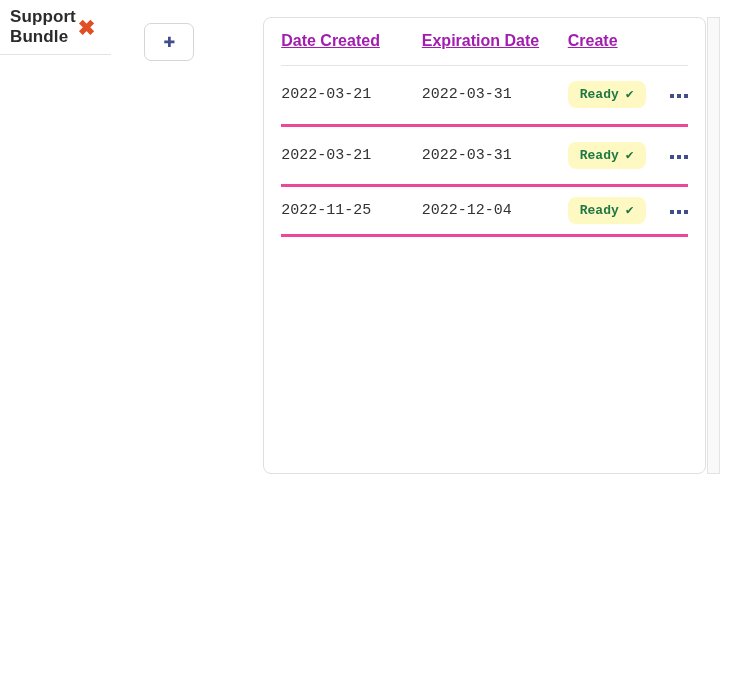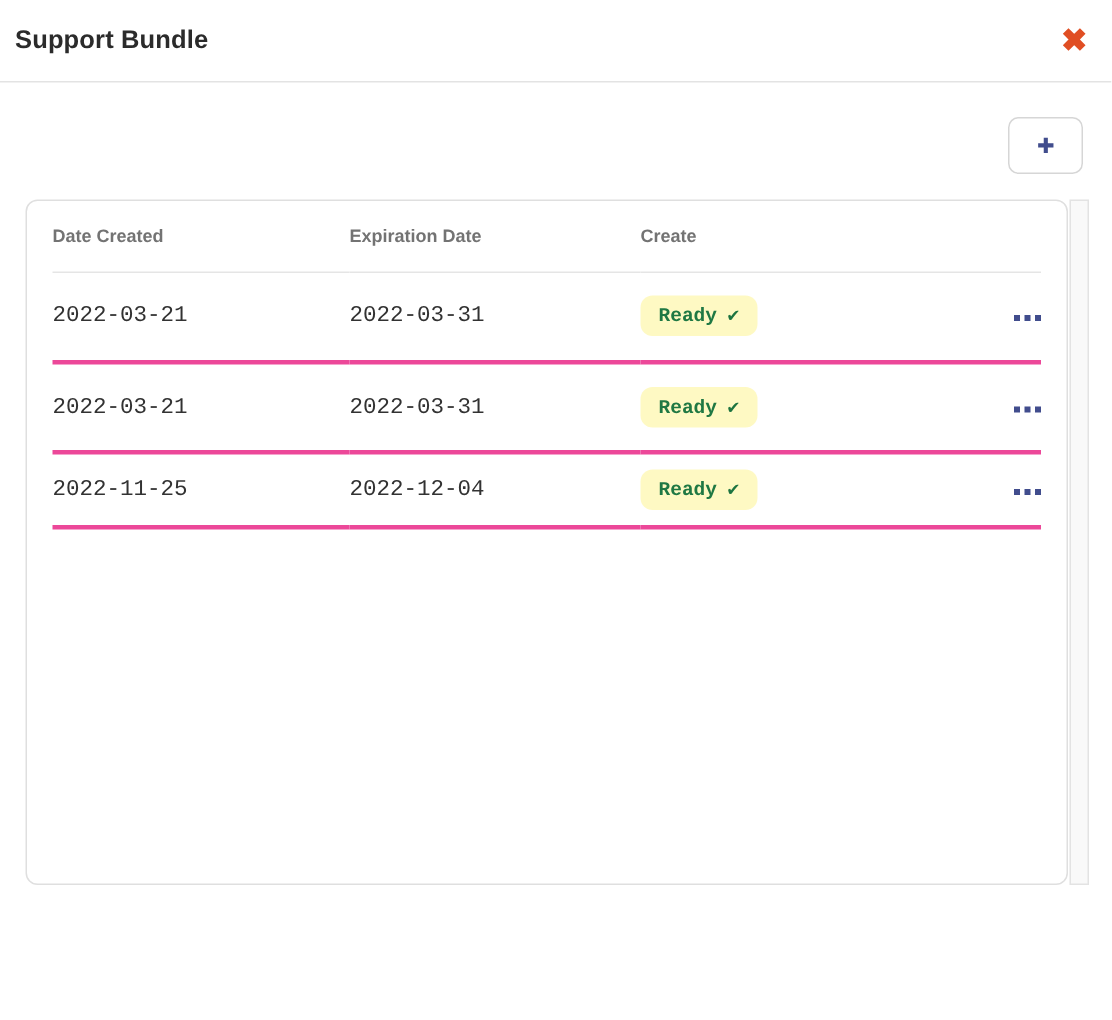--- a/index.html
+++ b/index.html
@@ -3,21 +3,21 @@
 <meta charset="utf-8">
 <style>
   * { margin: 0; padding: 0; box-sizing: border-box; }
   html, body {
     width: 741px; height: 680px;
     background: #ffffff;
     font-family: "Liberation Sans", "DejaVu Sans", sans-serif;
     color: #323232;
     overflow: hidden;
   }
-  .modal { display: flex; flex-direction: column; height: 668px; }
+  .modal { display: flex; flex-direction: row; height: 668px; gap: 33px; }
 
   
   .modal-header {
     height: 55px; flex: 0 0 55px;
     display: flex; align-items: center; justify-content: space-between;
     padding: 0 14px 0 10px;
     border-bottom: 1px solid #e3e3e3;
   }
   .modal-title { font-size: 17px; font-weight: bold; color: #2b2b2b; letter-spacing: .1px; }
   .close-btn {
@@ -59,23 +59,24 @@
   .scroll-track {
     flex: 0 0 13px; width: 13px; margin-left: 1px;
     background: #f9f9f9;
     border: 1px solid #e3e3e3;
     cursor: pointer;
   }
 
   table { width: 100%; border-collapse: collapse; }
   thead th {
     text-align: left;
-    font-size: 12px; font-weight: bold; color: #737373;
+    font-size: 16px; font-weight: bold; color: #a21caf;
     height: 47px; vertical-align: middle;
     border-bottom: 1px solid #e5e5e5;
+    text-decoration: underline;
   }
   tbody td {
     height: 60px; vertical-align: middle;
     font-size: 15px; color: #323232;
     border-bottom: 3px solid #ec4899;
     font-family: Liberation Mono, monospace;
   }
   tbody tr:last-child td { height: 50px; }
   .col-date { width: 198px; }
   .col-exp  { width: 194px; }

